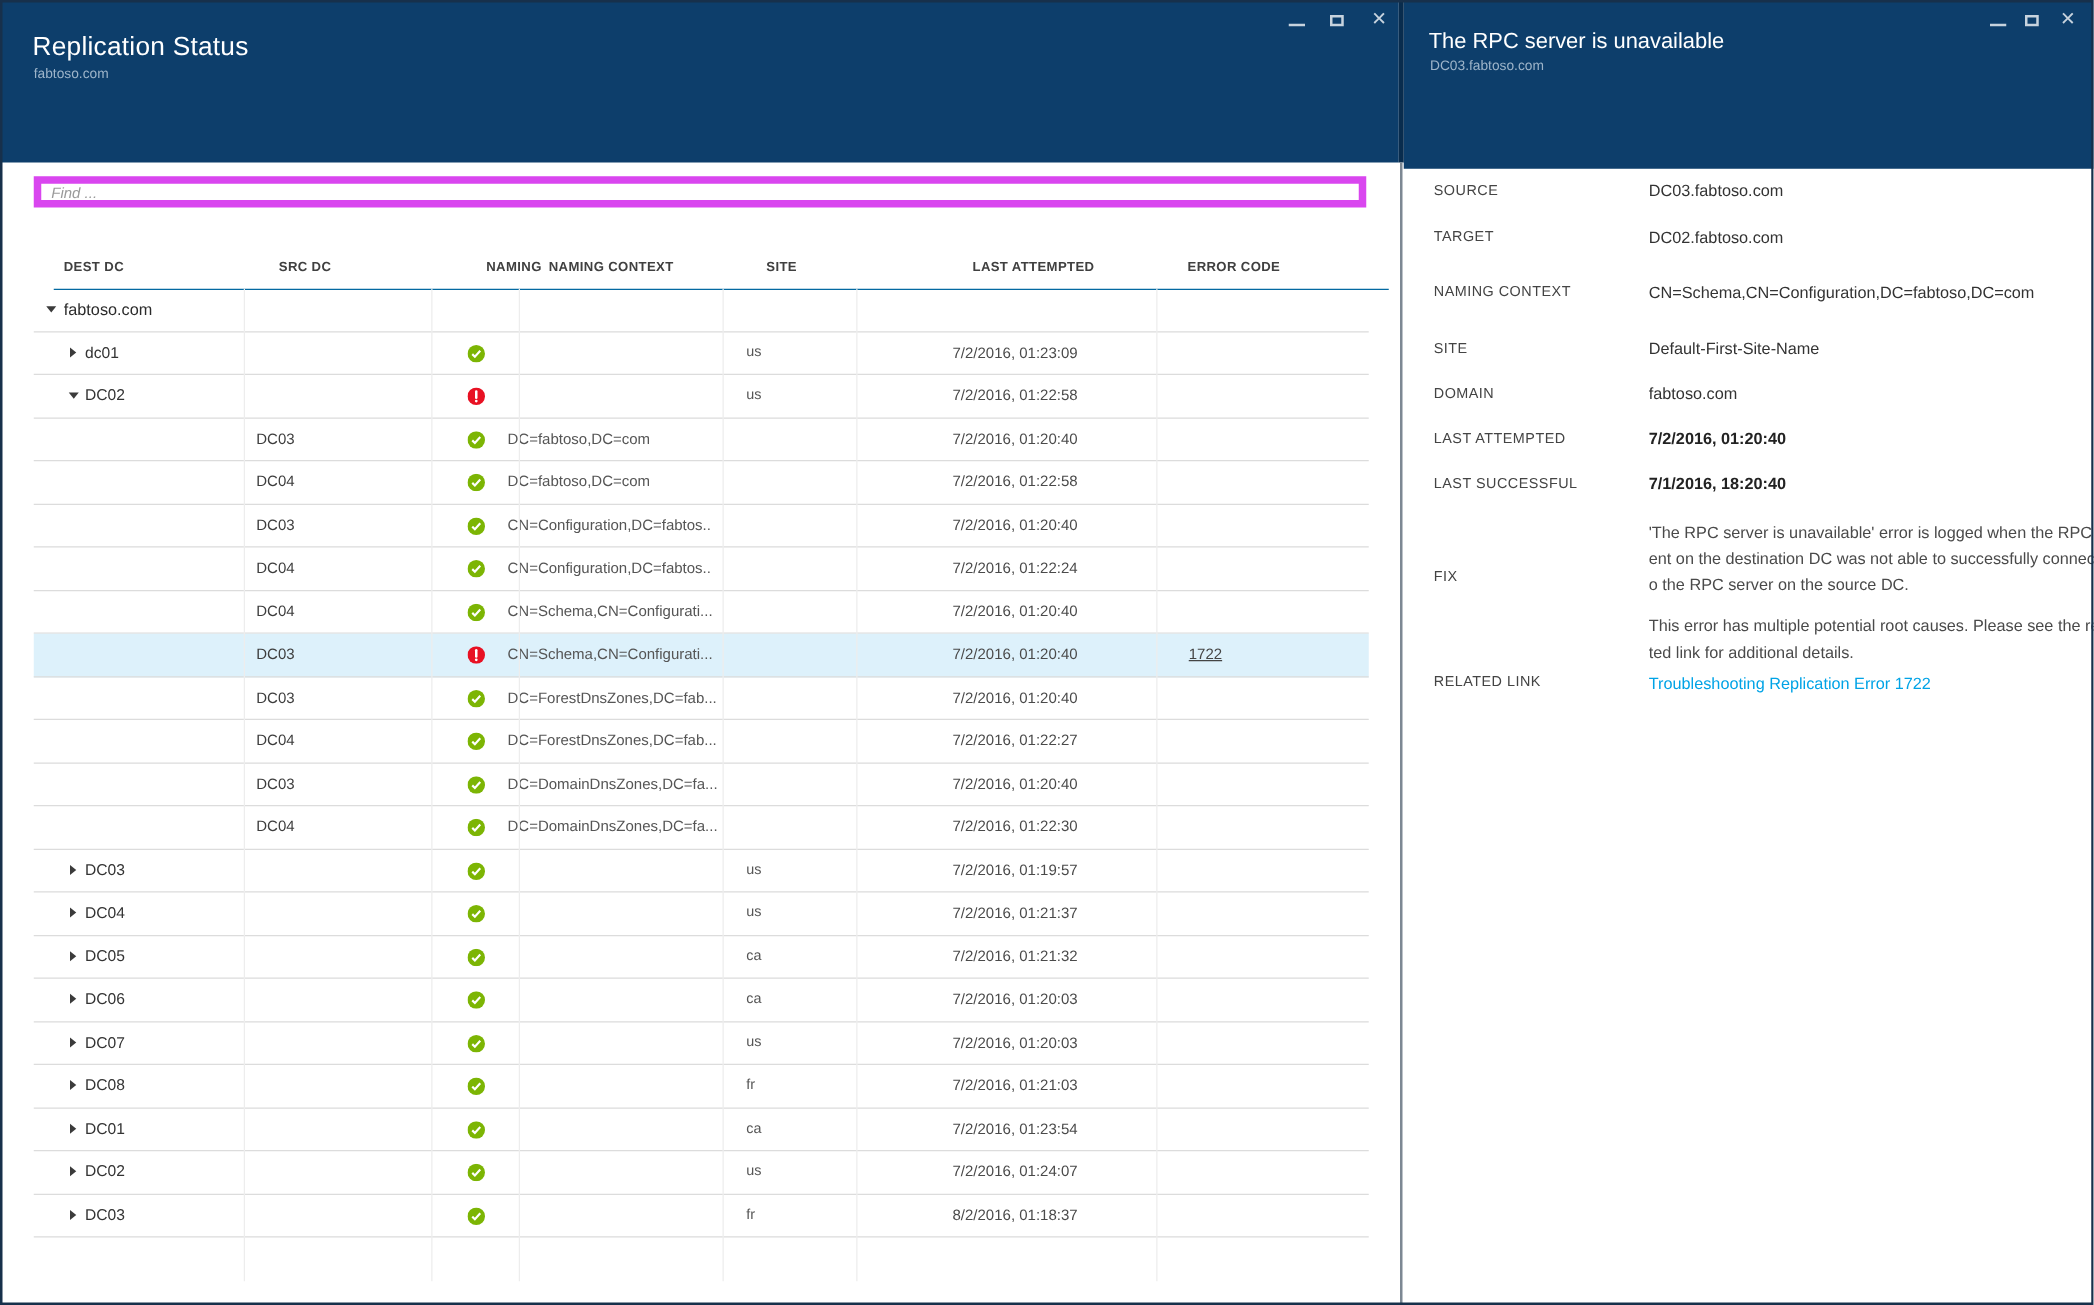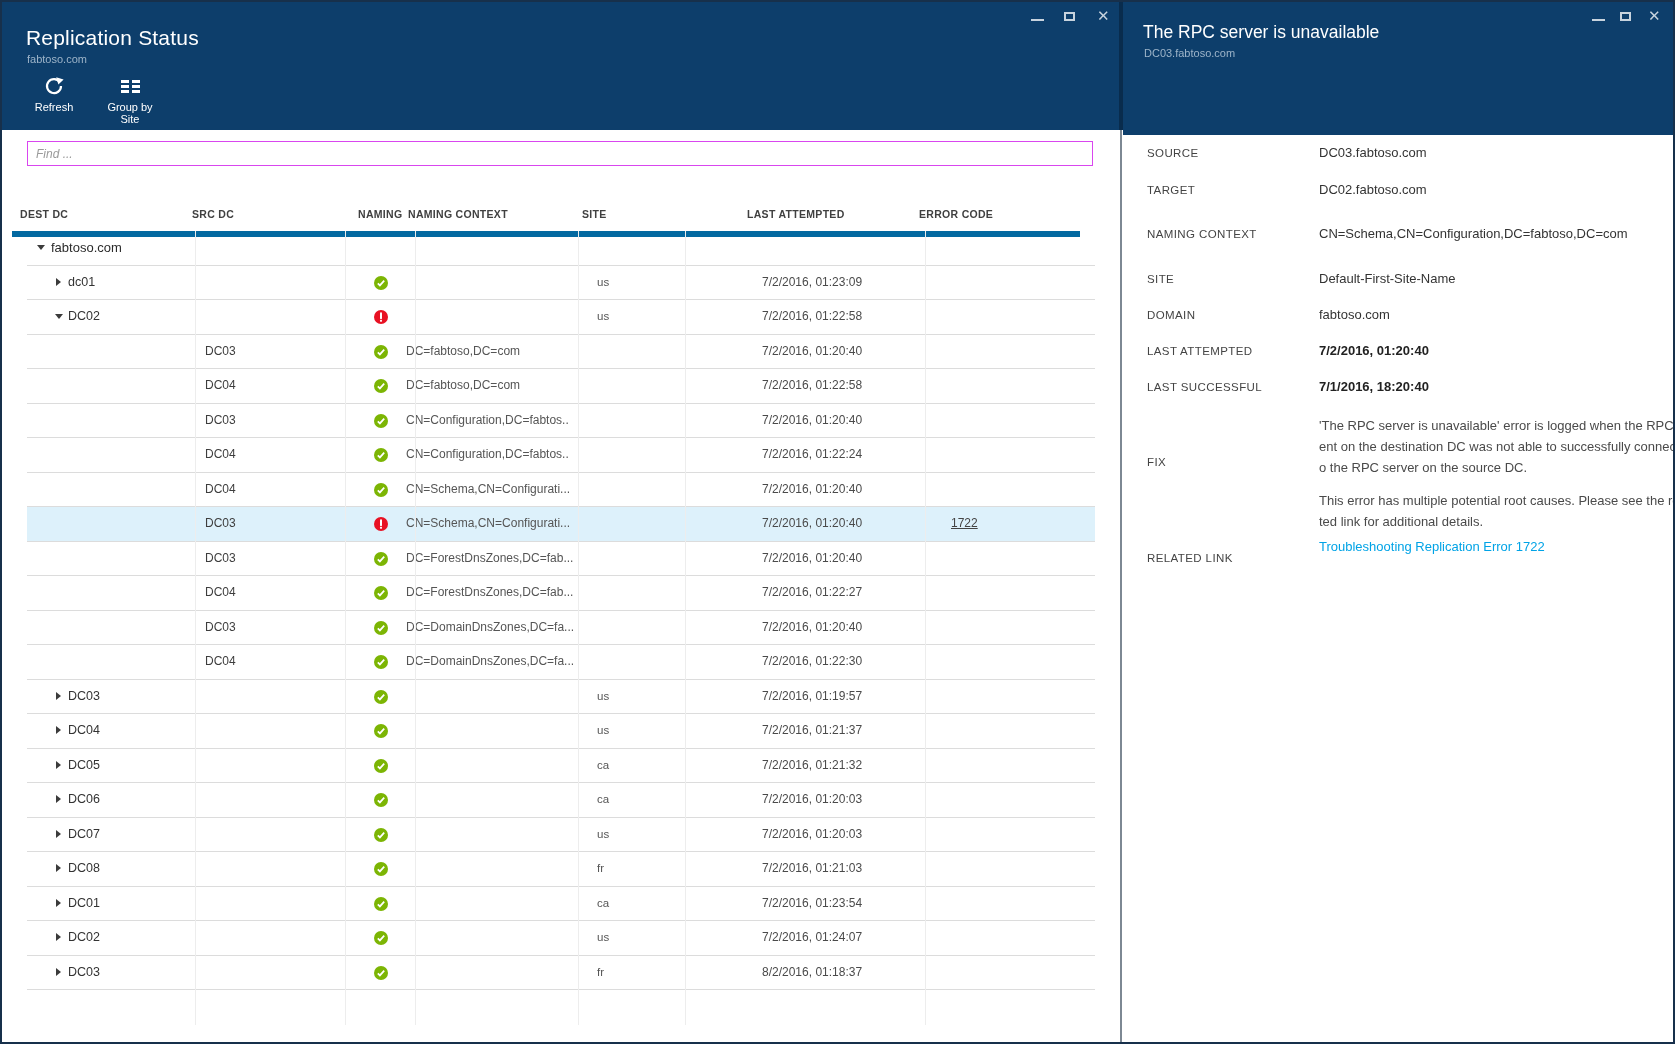--- a/index.html
+++ b/index.html
@@ -20,26 +20,26 @@
   .grp-icon i{background:#fff;display:block;}
 
   
   .ctrl{position:absolute;cursor:pointer;color:#c7d3de;}
   .ctrl.min b{display:block;width:13px;height:2px;background:#c7d3de;}
   .ctrl.max b{display:block;width:11px;height:9px;border:2px solid #c7d3de;box-sizing:border-box;}
   .ctrl.close{font-size:15px;line-height:15px;}
 
   
   .find{position:absolute;left:27px;top:141px;width:1066px;height:25px;box-sizing:border-box;
-        border:1px solid #d946ef;background:#fff;font-family:"Liberation Sans",sans-serif;
+        border:6px solid #d946ef;background:#fff;font-family:"Liberation Sans",sans-serif;
         font-size:12px;font-style:italic;color:#444;padding:0 8px;outline:none;}
   .find::placeholder{color:#9a9a9a;font-style:italic;}
 
   
-  .thead{position:absolute;left:12px;top:197px;width:1068px;height:34px;border-bottom:6px solid #0369a1;text-align:right;}
+  .thead{position:absolute;left:43px;top:197px;width:1068px;height:34px;border-bottom:1px solid #0369a1;text-align:right;}
   .th{position:absolute;top:0;line-height:34px;font-size:10.5px;font-weight:bold;color:#404040;letter-spacing:.3px;white-space:nowrap;}
   .th.dest{left:8px;} .th.src{left:180px;} .th.status{left:346px;} .th.naming{left:396px;}
   .th.site{left:570px;} .th.att{left:735px;} .th.err{left:907px;}
 
   .rows{position:absolute;left:27px;top:231px;width:1068px;}
   .row{position:relative;height:34.5px;box-sizing:border-box;border-bottom:1px solid #dcdcdc;background:transparent;}
   .row.sel{background:#ddf1fb;}
   .cell{position:absolute;top:0;line-height:33px;white-space:nowrap;}
   .cell.g-label{left:24px;font-size:13px;color:#2b2b2b;}
   .cell.dest{left:41px;font-size:12.5px;color:#333;}
@@ -67,57 +67,33 @@
 
   .rw-field{position:absolute;left:24px;width:520px;}
   .rw-label{display:inline-block;width:148px;vertical-align:top;font-size:11.5px;color:#444;letter-spacing:.4px;line-height:16px;}
   .rw-value{position:absolute;left:172px;top:0;font-size:13px;color:#333;white-space:nowrap;line-height:16px;}
   .rw-value.bold{font-weight:bold;color:#222;}
   .f-source{top:145px;} .f-target{top:182px;} .f-naming{top:226px;} .f-site{top:271px;}
   .f-domain{top:307px;} .f-last_attempted{top:343px;} .f-last_successful{top:379px;}
   .fix-label{position:absolute;left:24px;top:456px;font-size:11.5px;color:#444;letter-spacing:.4px;}
   .fix-text{position:absolute;left:196px;top:415px;width:372px;font-size:13px;color:#4a4a4a;line-height:21px;word-break:break-all;}
   .fix-text p{margin:0 0 12px 0;}
-  .rel-label{position:absolute;left:24px;top:552px;font-size:11.5px;color:#444;letter-spacing:.4px;}
+  .rel-label{position:absolute;left:24px;top:540px;font-size:11.5px;color:#444;letter-spacing:.4px;}
   .rel-link{position:absolute;left:196px;top:539px;font-size:13px;color:#00a3e6;cursor:pointer;text-decoration:none;white-space:nowrap;}
 </style>
 </head>
 <body>
 
 <div class="stage">
 
   <div class="win-left">
     <div class="titlebar">
       <div class="lt-title">Replication Status</div>
       <div class="lt-sub">fabtoso.com</div>
 
-      <div class="toolbar">
-        <div class="tbtn">
-          <span class="ico">
-            <svg width="22" height="22" viewBox="0 0 22 22">
-              <path d="M16.8 7.2 A7 7 0 1 0 18 11" fill="none" stroke="#ffffff" stroke-width="2.2"></path>
-              <polygon points="13.2,2.2 20.6,4.4 15.4,9.6" fill="#ffffff"></polygon>
-            </svg>
-          </span>
-          <span class="lbl">Refresh</span>
-        </div>
-        <div class="tbtn">
-          <span class="ico">
-            <span class="grp-icon">
-                <i></i>
-                <i></i>
-                <i></i>
-                <i></i>
-                <i></i>
-                <i></i>
-              </span>
-          </span>
-          <span class="lbl">Group by Site</span>
-        </div>
-      </div>
 
       <div class="ctrl min" style="left:1031px;top:19px;">
           <b></b>
         </div>
       <div class="ctrl max" style="left:1064px;top:12px;">
           <b></b>
         </div>
       <div class="ctrl close" style="left:1097px;top:8px;">✕</div>
     </div>
 

